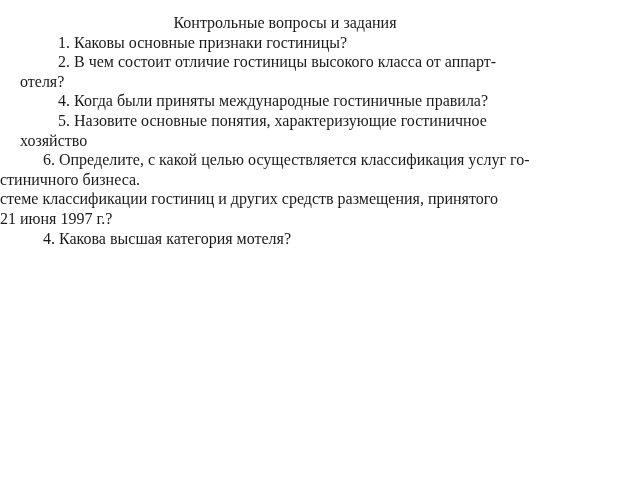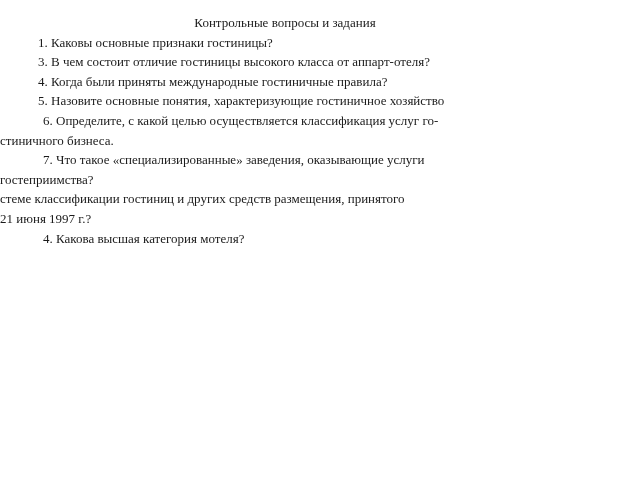--- a/index.html
+++ b/index.html
@@ -1,43 +1,39 @@
 <!DOCTYPE html>
 <html><head>
 <meta charset="utf-8">
 <style>
   html, body { margin:0; padding:0; background:#ffffff; }
   body { width:640px; height:480px; overflow:hidden; position:relative;
          font-family:"Liberation Serif", "DejaVu Serif", serif; color:#1a1a1a; }
-  .page { position:absolute; left:0; top:13px; width:540px; font-size:13px; line-height:19.6px; }
+  .page { position:absolute; left:0; top:13px; width:540px; font-size:16px; line-height:19.6px; }
   .title { text-align:center; padding-left:30px; }
   .p { margin:0; }
-  .ind1 { text-indent:38px; }
+  .ind1 { text-indent:38px;margin-left:20px; }
   .ind2 { text-indent:43px;font-family:Liberation Serif, serif; }
 </style>
 </head>
 <body>
 
 <div class="page">
   <div class="title">Контрольные вопросы и задания</div>
 
   <div class="p ind1">1. Каковы основные признаки гостиницы?</div>
-  <div class="p ind1">3. В чем состоит отличие гостиницы высокого класса от аппарт-отеля?</div>
+  <div class="p ind1">2. В чем состоит отличие гостиницы высокого класса от аппарт-отеля?</div>
   <div class="p ind1">4. Когда были приняты международные гостиничные правила?</div>
   <div class="p ind1">5. Назовите основные понятия, характеризующие гостиничное хозяйство</div>
 
   <div>
     <div class="p ind2">6. Определите, с какой целью осуществляется классификация услуг го-</div>
     <div class="p">стиничного бизнеса.</div>
   </div>
 
-  <div>
-    <div class="p ind2">7. Что такое «специализированные» заведения, оказывающие услуги</div>
-    <div class="p">гостеприимства?</div>
-  </div>
 
 
   <div>
     <div class="p">стеме классификации гостиниц и других средств размещения, принятого</div>
     <div class="p">21 июня 1997 г.?</div>
   </div>
 
   <div class="p ind2">4. Какова высшая категория мотеля?</div>
 </div>
 

